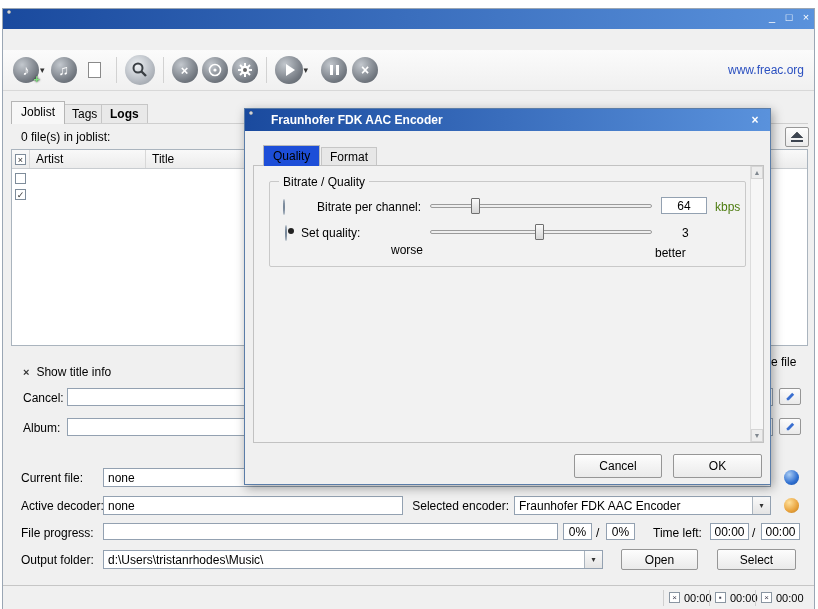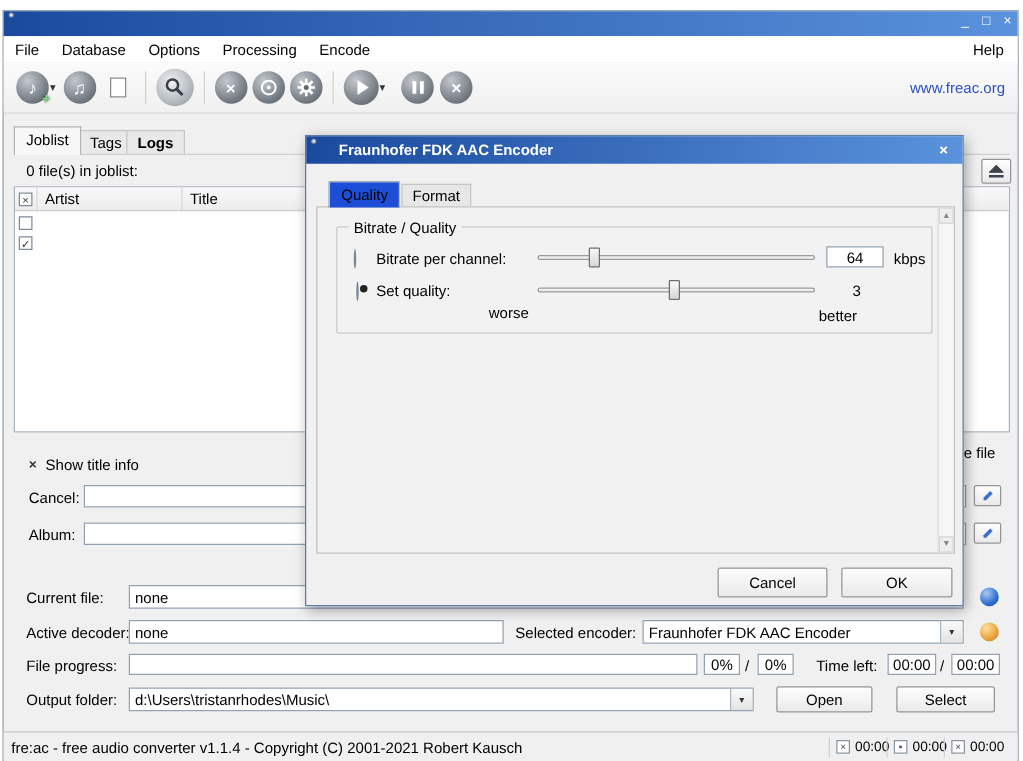--- a/index.html
+++ b/index.html
@@ -26,21 +26,21 @@
   .fieldtxt{padding:2px 4px;display:block;white-space:nowrap;}
   .cellc{display:flex;align-items:center;justify-content:center;}
   .btn{background:linear-gradient(#fdfdfd,#eaeaea);border:1px solid #969696;border-radius:2px;
        display:flex;align-items:center;justify-content:center;cursor:default;box-sizing:border-box;}
   .chk{width:11px;height:11px;border:1px solid #7e8c9a;background:#fff;font-size:9px;line-height:10px;
        text-align:center;color:#333;box-sizing:border-box;}
   .radio{width:12px;height:12px;border:1px solid #78889a;border-radius:50%;background:#fff;position:relative;box-sizing:border-box;}
   .radio.sel::after{content:"";position:absolute;left:2px;top:2px;width:6px;height:6px;border-radius:50%;background:#222;}
   .track{height:4px;background:#efefef;border:1px solid #9b9b9b;border-radius:2px;box-sizing:border-box;}
   .thumb{width:9px;height:16px;background:linear-gradient(#fafafa,#d6d6d6);border:1px solid #6f6f6f;border-radius:1px;box-sizing:border-box;}
-  .gray{color:#000000;}
+  .gray{color:#4d7c0f;}
   .tblhead{display:flex;background:linear-gradient(#f9f9f9,#ececec);border-bottom:1px solid #c8ccd0;height:18px;align-items:center;}
   .hcell{border-right:1px solid #d8d8d8;height:100%;display:flex;align-items:center;box-sizing:border-box;}
   .statusbar{background:#f0f0f0;border-top:1px solid #c6c6c6;}
   .mini{width:11px;height:11px;border:1px solid #8a96a2;background:#fff;font-size:8px;line-height:9px;text-align:center;color:#445;box-sizing:border-box;}
   .sphere-blue{width:15px;height:15px;border-radius:50%;background:radial-gradient(circle at 35% 30%,#a9ccf4,#2f6fd0 60%,#1a4fa0);}
   .sphere-orange{width:15px;height:15px;border-radius:50%;background:radial-gradient(circle at 35% 30%,#ffe09a,var(--accent_orange,#e8a23c) 60%,#b97a1e);}
   .dialog{background:#f0f0f0;border:1px solid #5b7da8;box-shadow:2px 3px 10px rgba(0,0,0,0.35);z-index:10;box-sizing:border-box;}
   .panel{background:#f2f2f2;border:1px solid #c2c2c2;box-sizing:border-box;}
   .grp{border:1px solid #c9c9c9;border-radius:2px;box-sizing:border-box;}
   .disc{border-radius:50%;background:radial-gradient(circle at 38% 32%,#f2f4f6,#aeb4bb 60%,#868c94);position:relative;}
@@ -61,28 +61,20 @@
 <div id="screen">
   <div class="abs window" style="left:2px;top:8px;width:813px;height:601px;">
 
     <div class="abs tbgrad" style="left:0;top:0;right:0;height:20px;">
       <span class="abs disc" style="left:6px;top:3px;width:14px;height:14px;"></span>
       <span class="abs wbtn" style="left:762px;top:0;">_</span>
       <span class="abs wbtn" style="left:779px;top:0;">□</span>
       <span class="abs wbtn" style="left:796px;top:0;">×</span>
     </div>
 
-    <div class="abs menubar" style="left:0;top:20px;right:0;height:21px;">
-      <span class="mi">File</span>
-      <span class="mi">Database</span>
-      <span class="mi">Options</span>
-      <span class="mi">Processing</span>
-      <span class="mi">Encode</span>
-      <span class="mi" style="margin-left:auto;margin-right:2px;">Help</span>
-    </div>
 
     <div class="abs toolbar" style="left:0;top:41px;right:0;height:41px;">
       <span class="circ c26" style="font-size:14px;">
         <span>♪</span>
         <span class="abs" style="right:-1px;bottom:-2px;color:#7ee07e;font-weight:bold;font-size:11px;text-shadow:0 0 2px #000;">+</span>
       </span>
       <span class="caret">▾</span>
       <span class="circ c26" style="font-size:14px;margin-left:3px;">
         <span>♫</span>
       </span>
@@ -231,21 +223,20 @@
     <div class="abs field" style="left:100px;top:541px;width:500px;height:19px;">
       <span class="fieldtxt" style="margin-right:17px;">d:\Users\tristanrhodes\Music\</span>
       <span class="combo-btn">
         <span>▾</span>
       </span>
     </div>
     <div class="abs btn" style="left:618px;top:540px;width:77px;height:21px;">Open</div>
     <div class="abs btn" style="left:714px;top:540px;width:79px;height:21px;">Select</div>
 
     <div class="abs statusbar" style="left:0;top:576px;right:0;height:24px;">
-      <span class="abs" style="left:6px;top:5px;white-space:nowrap;">fre:ac - free audio converter v1.1.4 - Copyright (C) 2001-2021 Robert Kausch</span>
       <span class="abs" style="left:660px;top:4px;width:1px;height:16px;background:#cfcfcf;"></span>
       <span class="abs mini" style="left:666px;top:6px;">×</span>
       <span class="abs" style="left:681px;top:6px;font-size:11px;">00:00</span>
       <span class="abs" style="left:706px;top:4px;width:1px;height:16px;background:#cfcfcf;"></span>
       <span class="abs mini" style="left:712px;top:6px;">▪</span>
       <span class="abs" style="left:727px;top:6px;font-size:11px;">00:00</span>
       <span class="abs" style="left:752px;top:4px;width:1px;height:16px;background:#cfcfcf;"></span>
       <span class="abs mini" style="left:758px;top:6px;">×</span>
       <span class="abs" style="left:773px;top:6px;font-size:11px;">00:00</span>
     </div>
@@ -266,21 +257,21 @@
         <div class="abs scroll" style="right:0;top:0;bottom:0;width:13px;">
           <div class="ar">▲</div>
           <div class="ar abs" style="left:0;right:0;bottom:0;">▼</div>
         </div>
       </div>
 
       <div class="abs grp" style="left:24px;top:72px;width:477px;height:86px;"></div>
       <span class="abs" style="left:34px;top:66px;background:#f2f2f2;padding:0 4px;">Bitrate / Quality</span>
 
       <span class="abs radio" style="left:38px;top:91px;"></span>
-      <span class="abs" style="left:56px;top:91px;text-align:center;">Bitrate per channel:</span>
+      <span class="abs" style="left:72px;top:91px;text-align:center;">Bitrate per channel:</span>
       <div class="abs track" style="left:185px;top:95px;width:222px;"></div>
       <div class="abs thumb" style="left:226px;top:89px;"></div>
       <div class="abs field cellc" style="left:416px;top:88px;width:46px;height:17px;">
         <span>64</span>
       </div>
       <span class="abs gray" style="left:470px;top:91px;">kbps</span>
 
       <span class="abs radio sel" style="left:38px;top:117px;"></span>
       <span class="abs" style="left:56px;top:117px;">Set quality:</span>
       <div class="abs track" style="left:185px;top:121px;width:222px;"></div>

